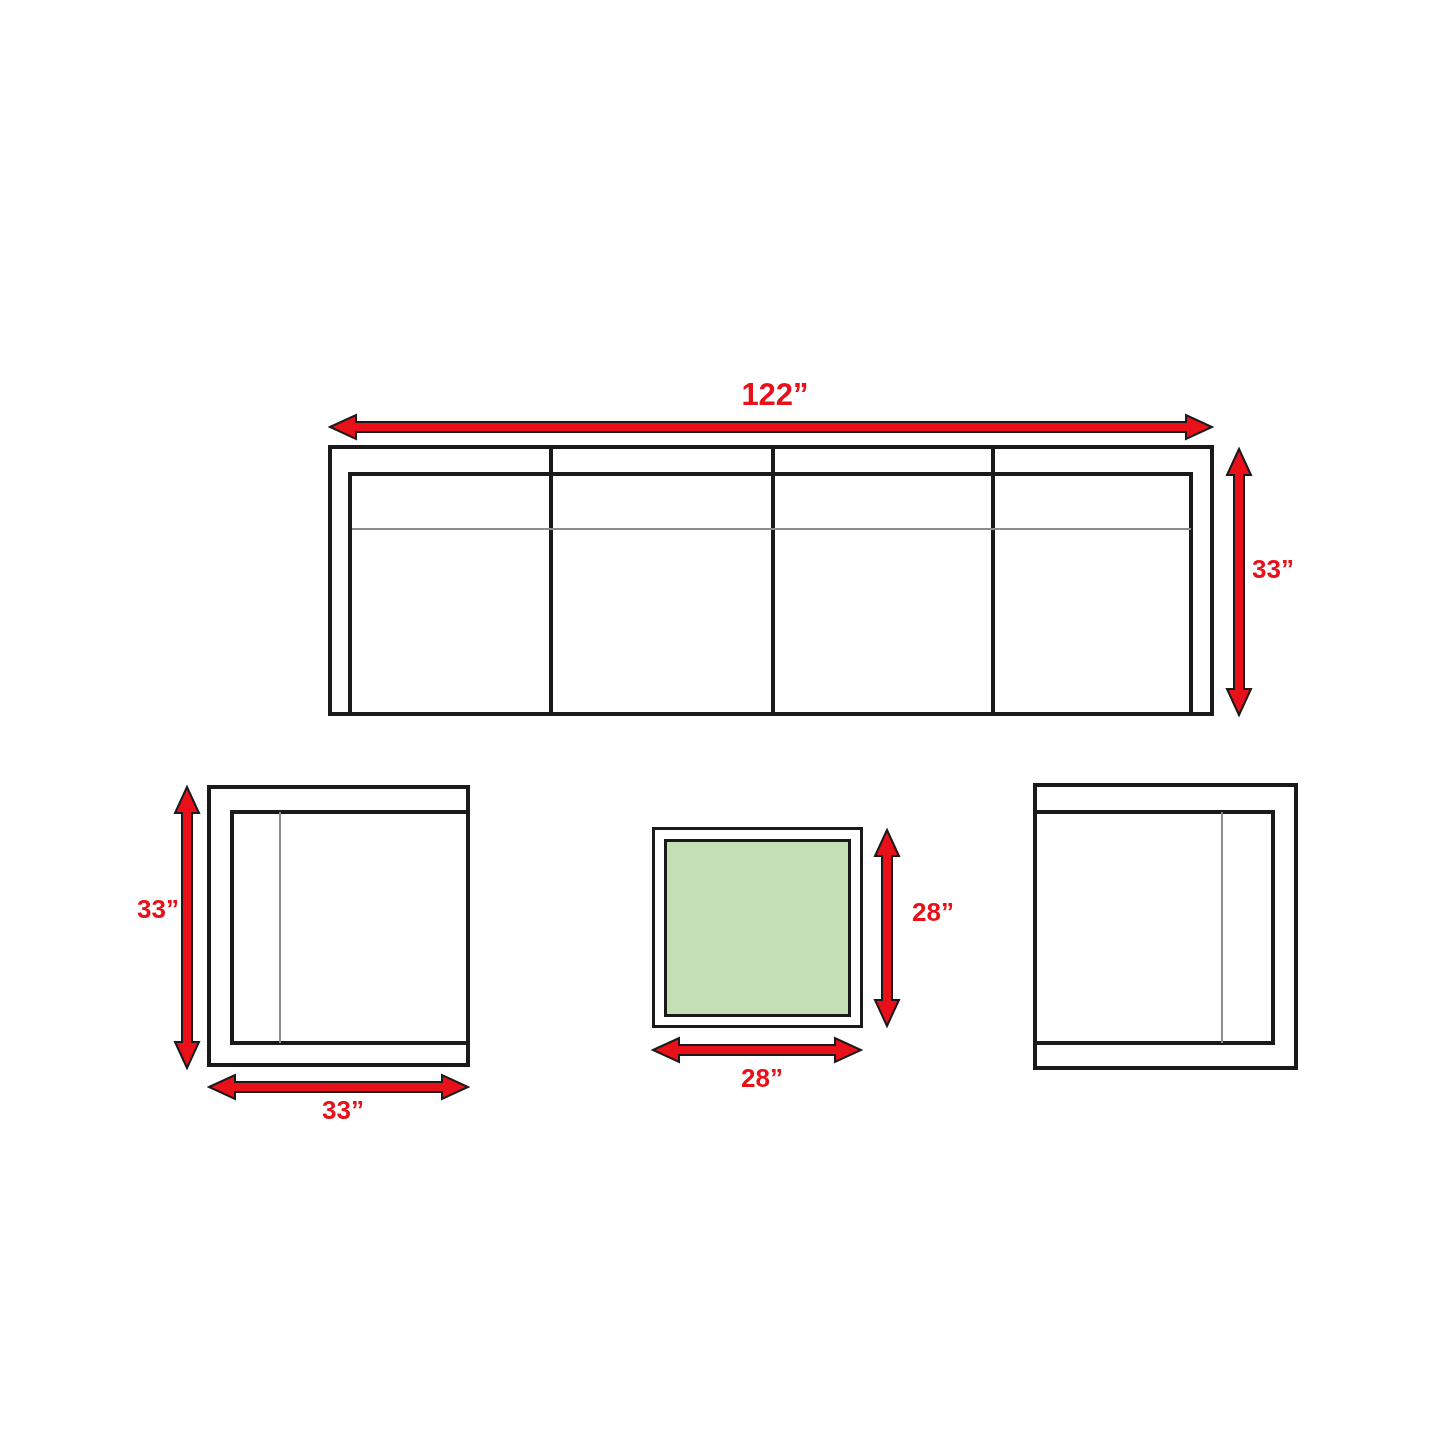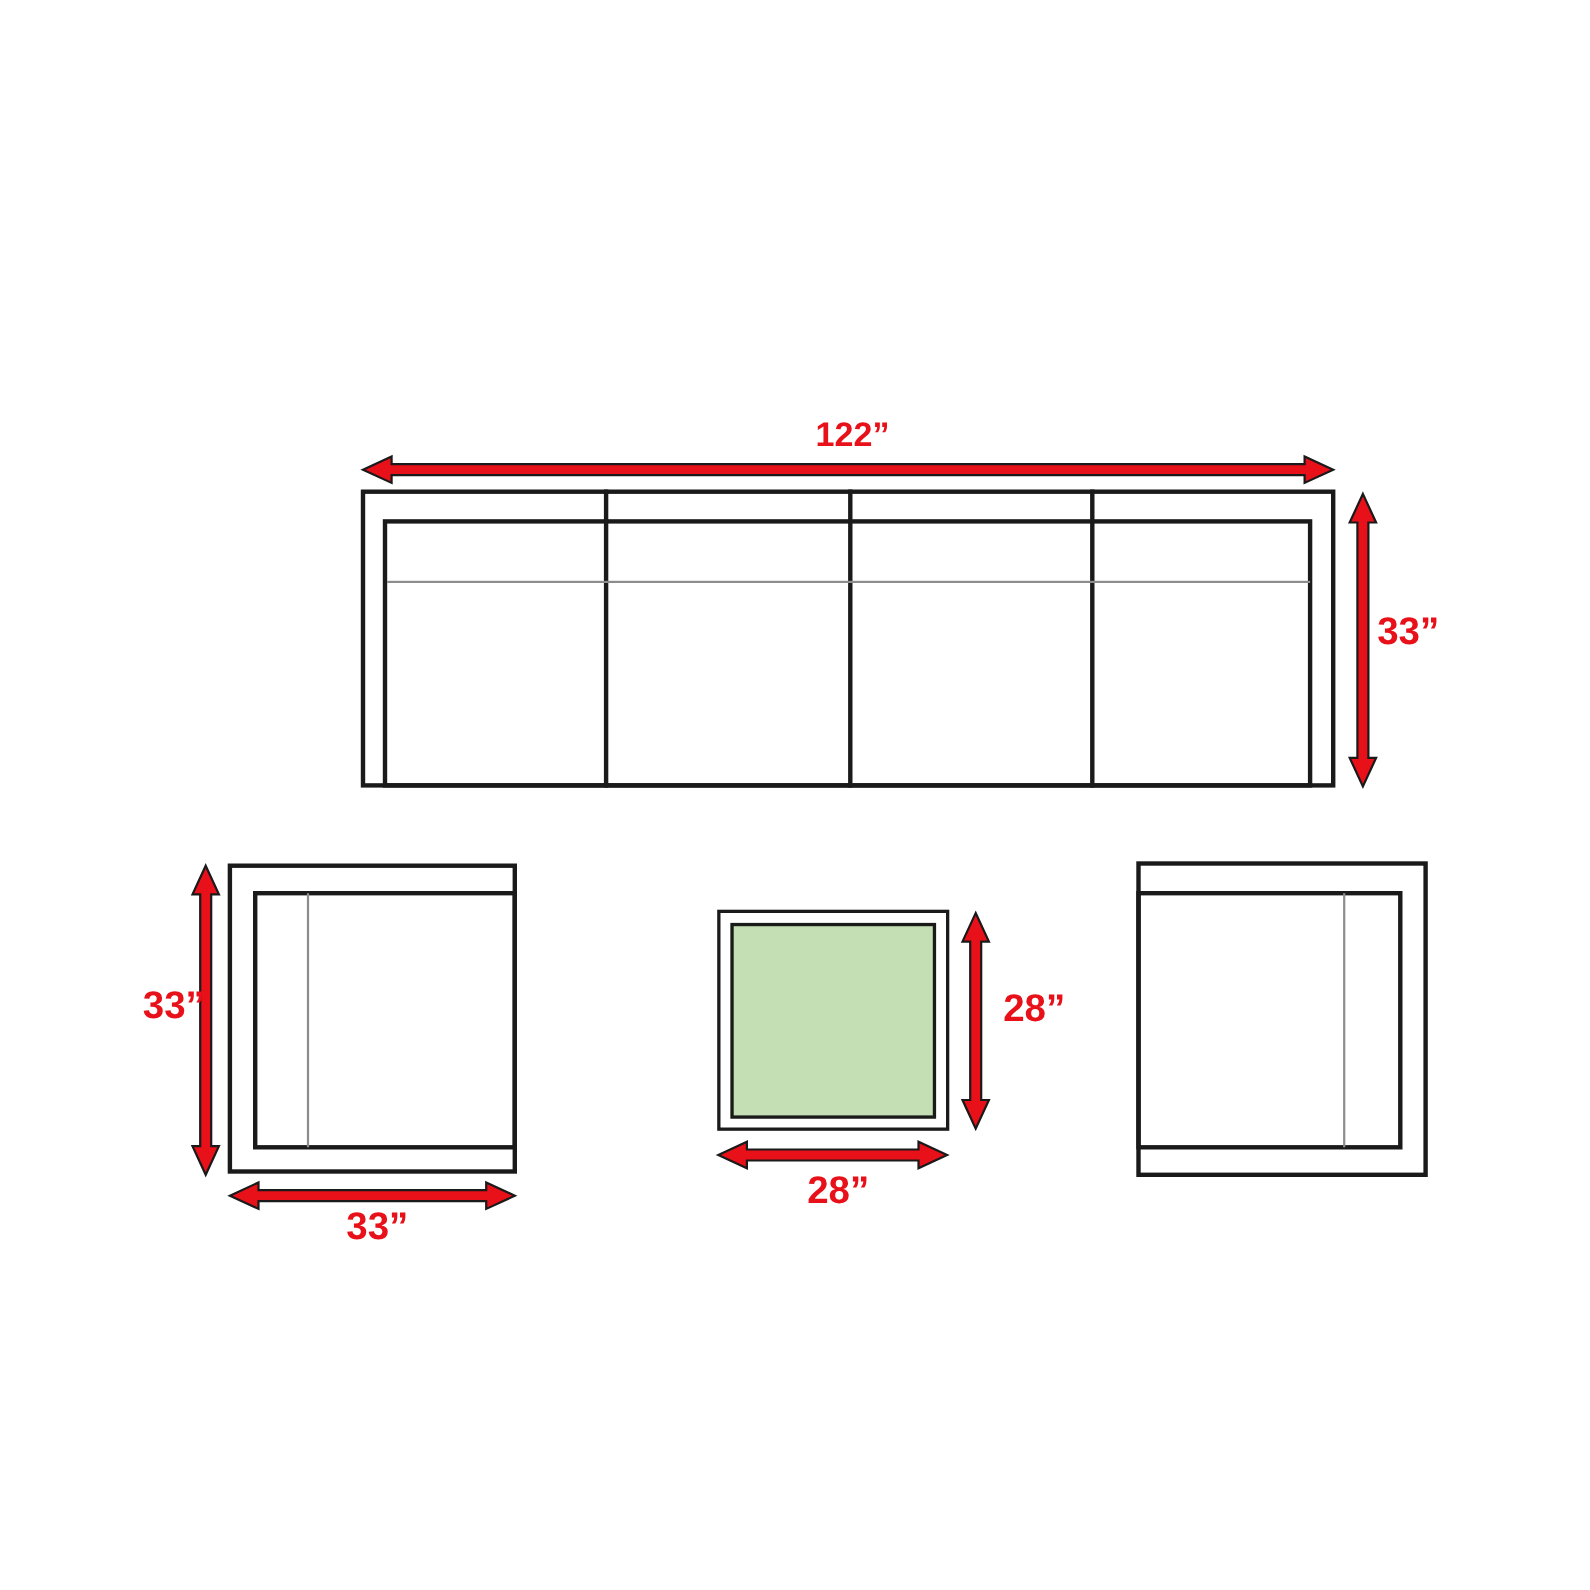--- a/index.html
+++ b/index.html
@@ -24,21 +24,21 @@
   .divider {
     background: #1a1a1a;
   }
   .grayline {
     background: #8c8c8c;
   }
   .dim-label {
     position: absolute;
     color: #e8111a;
     font-weight: bold;
-    font-size: 35px;
+    font-size: 26px;
     line-height: 1;
     white-space: nowrap;
   }
   .centerx { transform: translateX(-50%); }
   svg.arrow { position: absolute; display: block; overflow: visible; }
 </style>
 </head>
 <body>
 
 <div id="canvas">

